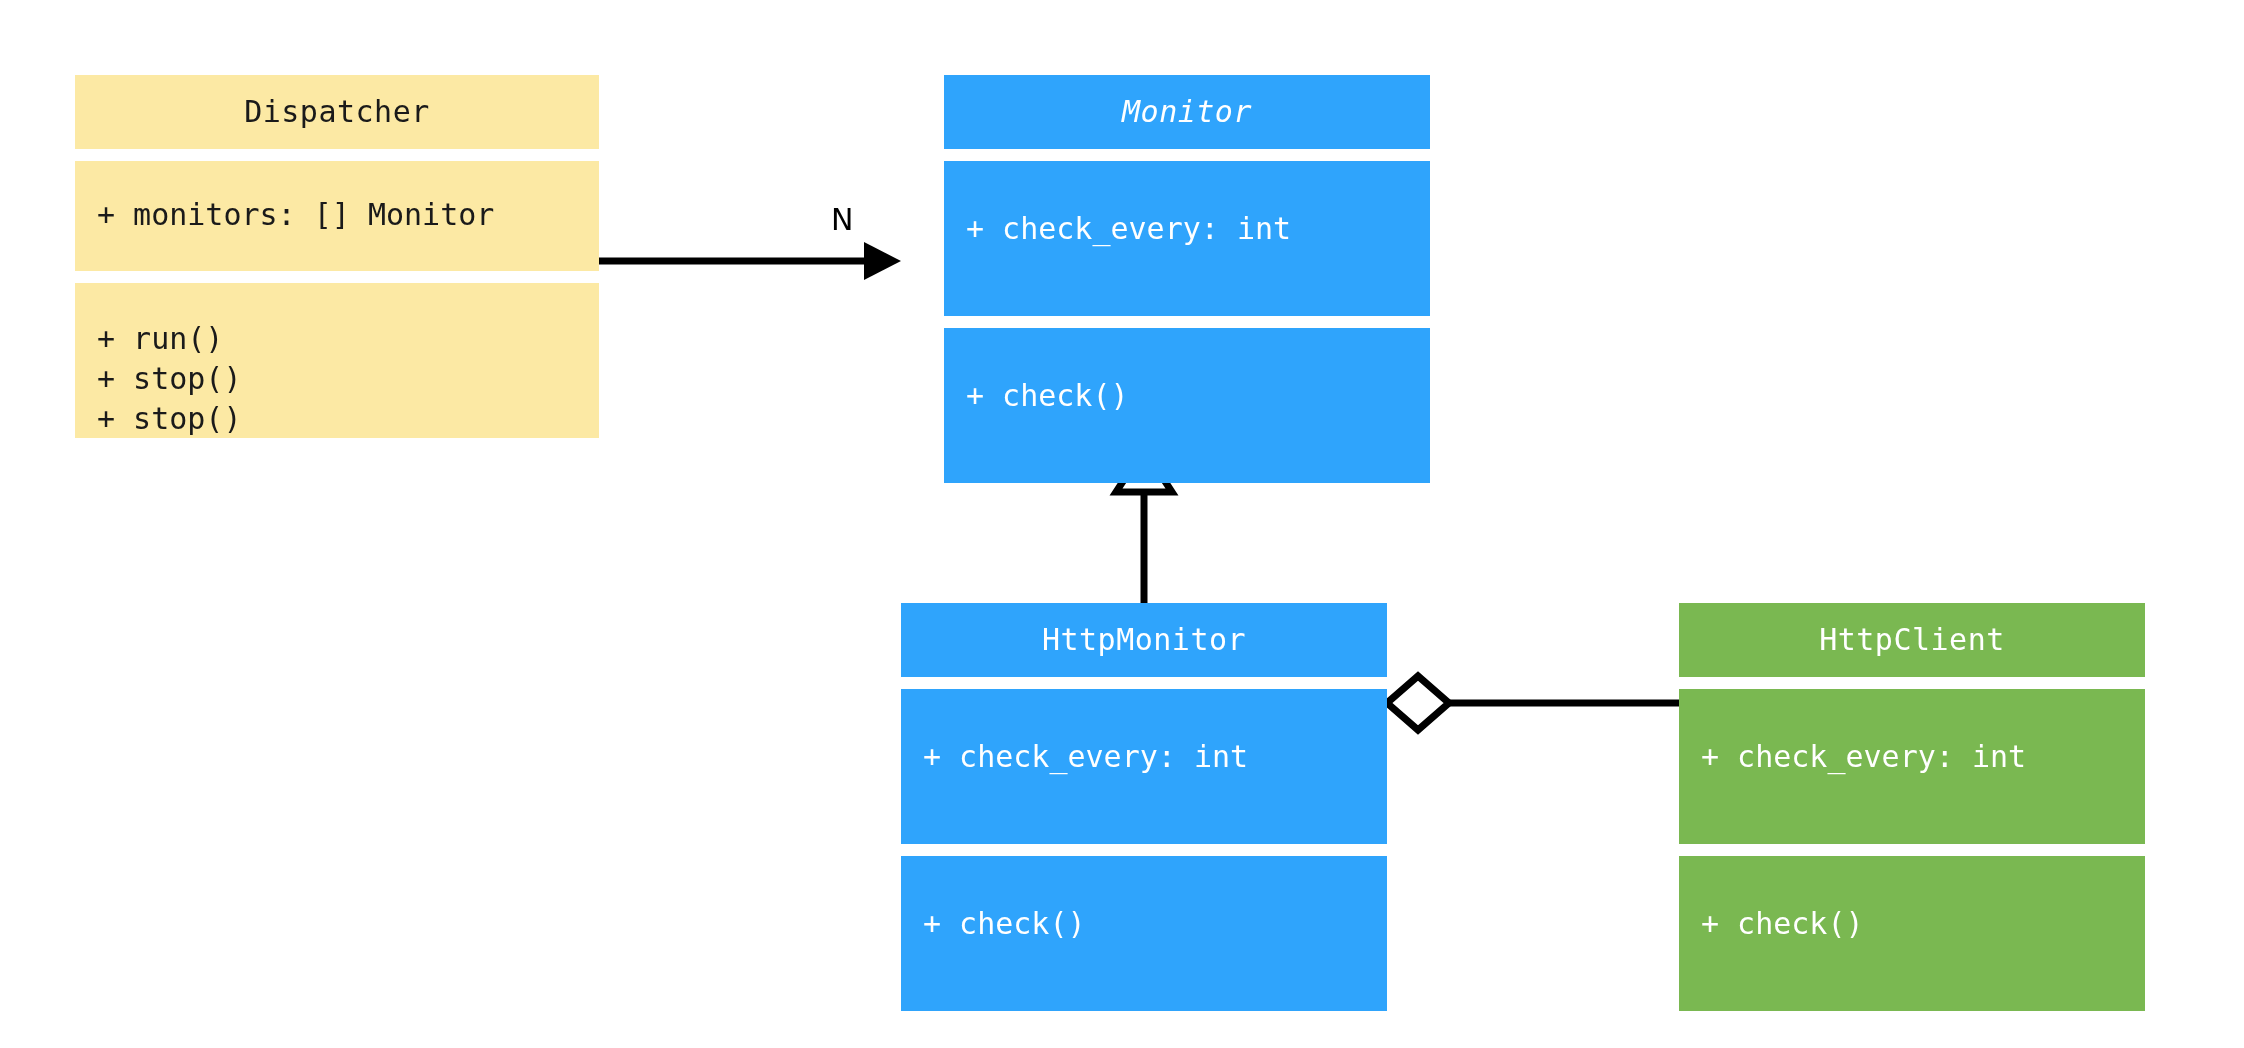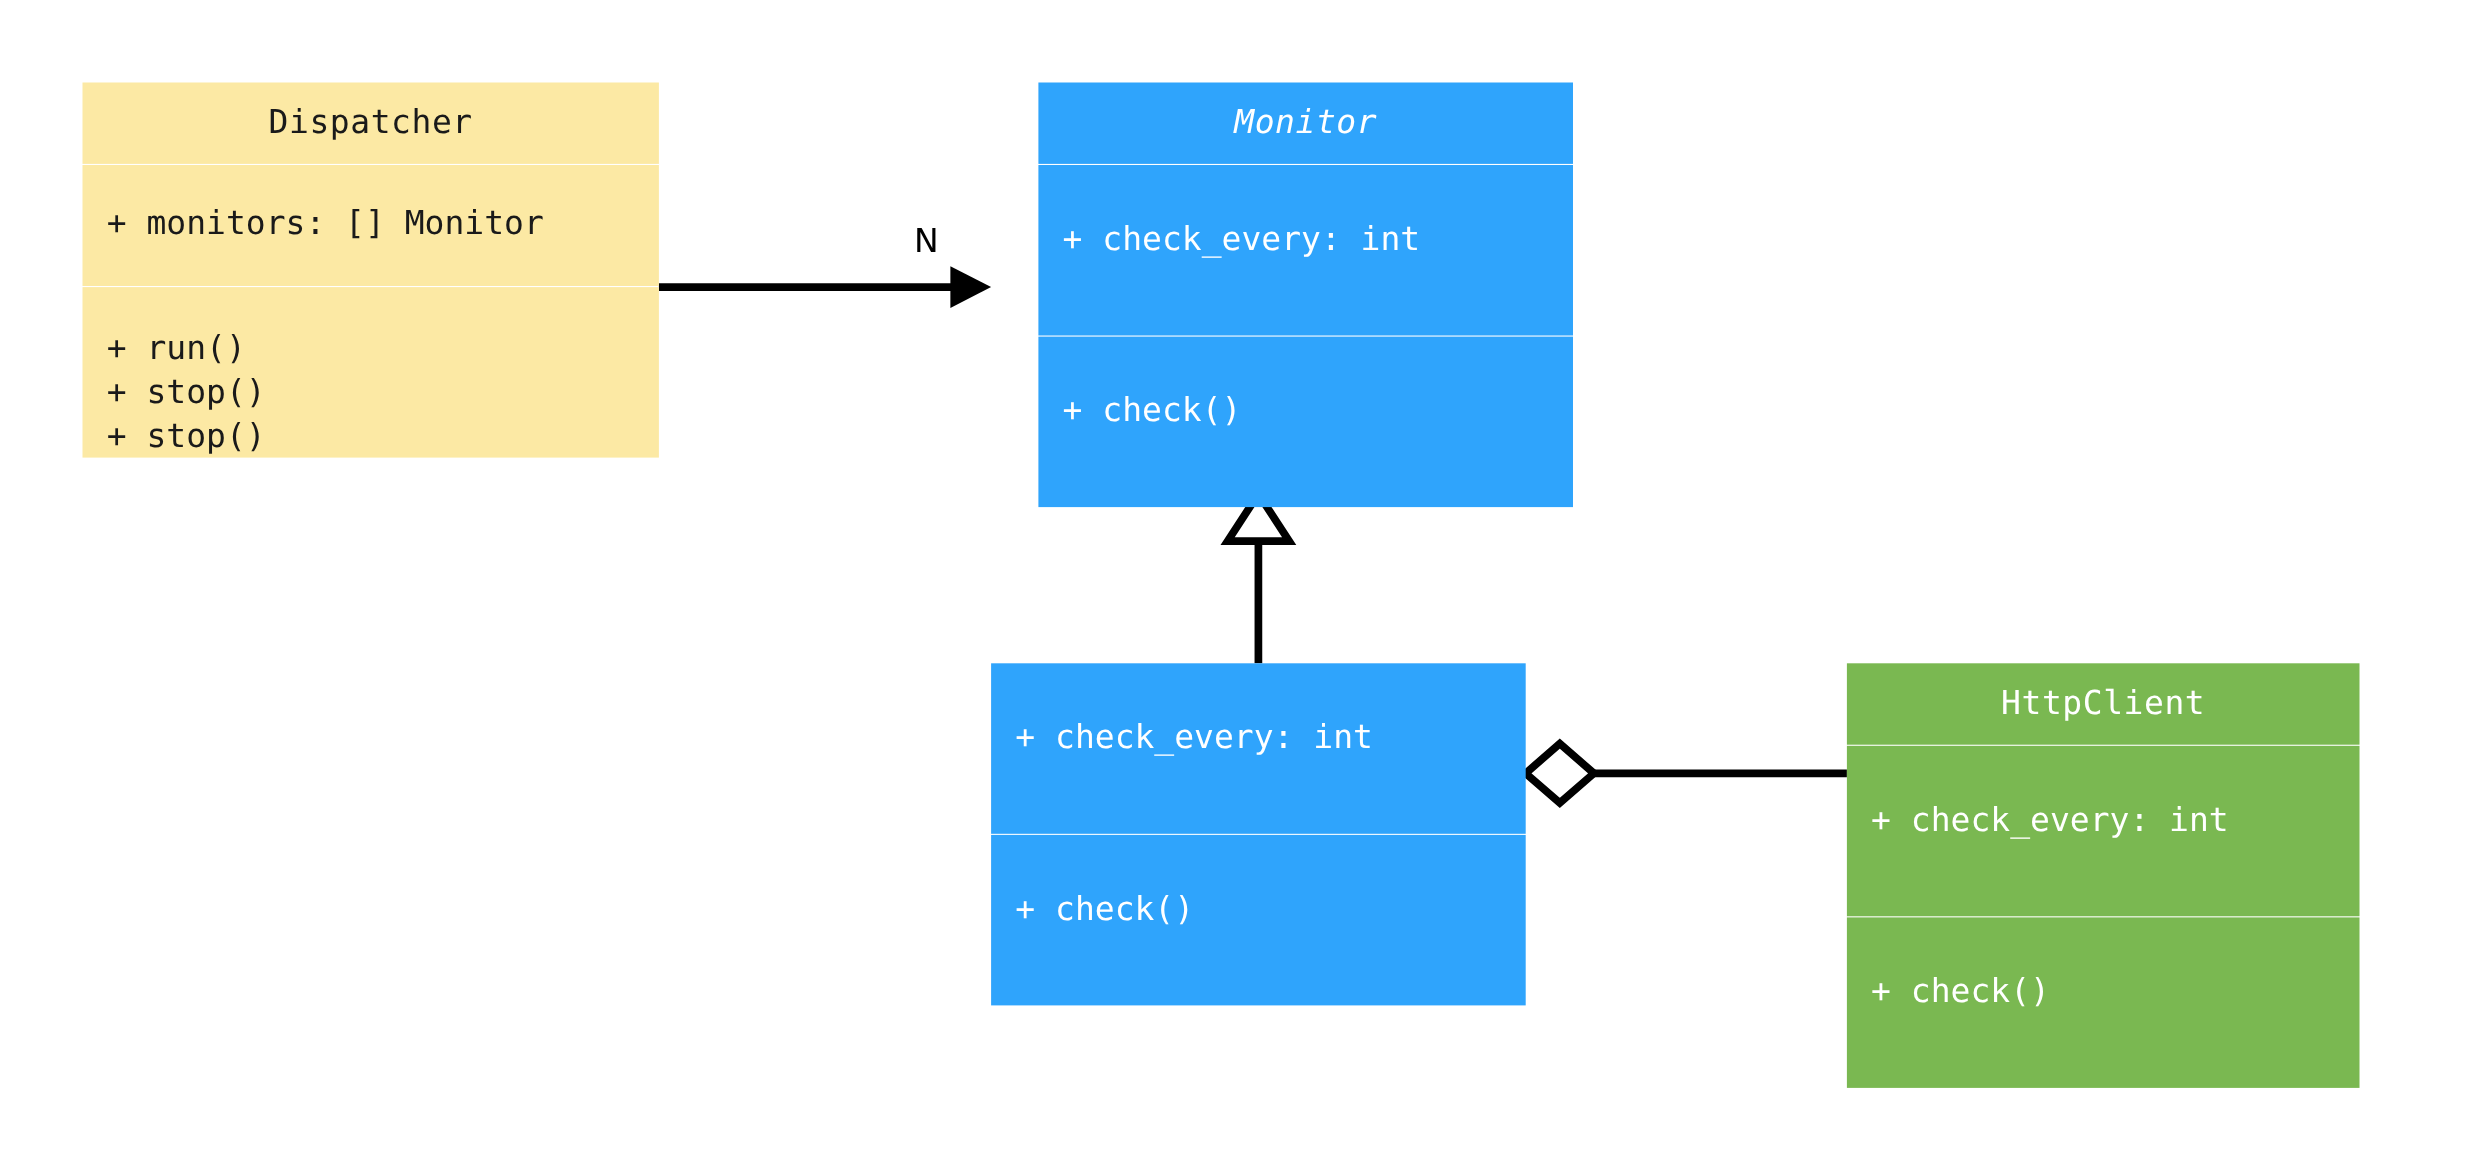--- a/index.html
+++ b/index.html
@@ -21,21 +21,21 @@
     box-sizing: border-box;
   }
   .compartment {
     box-sizing: border-box;
     width: 100%;
     background: var(--fill);
     color: var(--ink);
     overflow: hidden;
   }
   .compartment + .compartment {
-    margin-top: 1px;
+    margin-top: 12px;
   }
   .class-title {
     text-align: center;
     font-size: 30px;
     line-height: 1;
     padding-top: 22px;
     padding-bottom: 22px;
     letter-spacing: 0.5px;
     white-space: nowrap;
   }
@@ -139,20 +139,21 @@
     <div class="compartment class-title abstract">Monitor</div>
     <div class="compartment member-list cmp-attrs">
       <div class="member">+ check_every: int</div>
     </div>
     <div class="compartment member-list cmp-methods">
       <div class="member">+ check()</div>
     </div>
   </div>
 
   <div class="uml-class" id="class-httpmonitor">
+    <div class="compartment class-title">HttpMonitor</div>
     <div class="compartment member-list cmp-attrs">
       <div class="member">+ check_every: int</div>
     </div>
     <div class="compartment member-list cmp-methods">
       <div class="member">+ check()</div>
     </div>
   </div>
 
   <div class="uml-class" id="class-httpclient">
     <div class="compartment class-title">HttpClient</div>

